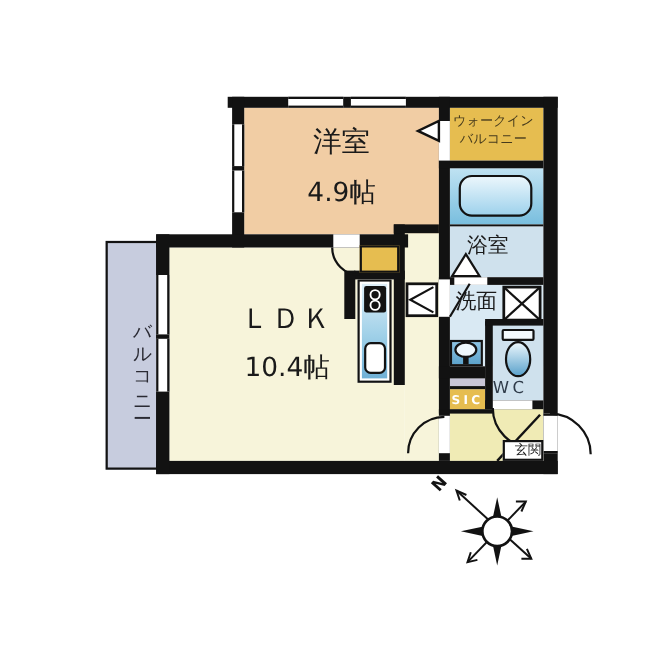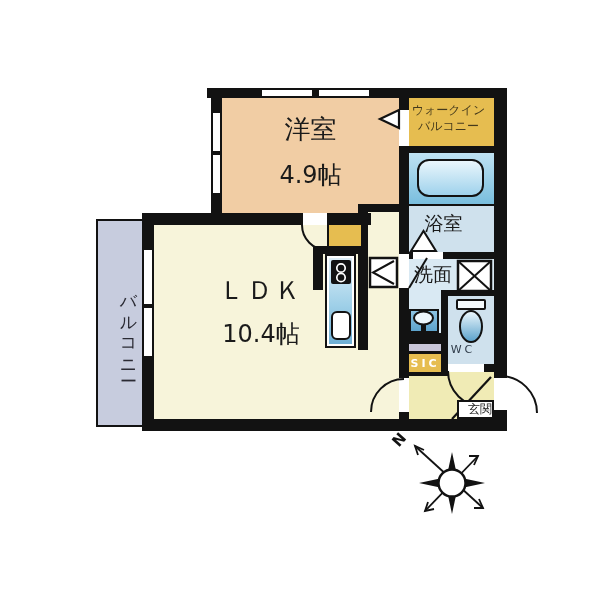--- a/index.html
+++ b/index.html
@@ -152,21 +152,21 @@
 
   <div class="label" style="left:409px;top:103px;width:79px;color:#453a1c;">
     <div style="font-size:12px;">ウォークイン</div>
     <div style="font-size:12px;margin-top:2px;">バルコニー</div>
   </div>
 
   <div class="label" style="left:409px;top:212px;width:69px;font-size:19px;">浴室</div>
 
   <div class="label" style="left:407px;top:263px;width:52px;font-size:19px;">洗面</div>
 
-  <div class="label" style="left:448px;top:343px;width:30px;font-size:11px;letter-spacing:3px;color:#2f3b49;">WC</div>
+  <div class="label" style="left:448px;top:343px;width:30px;font-size:15px;letter-spacing:3px;color:#2f3b49;">WC</div>
 
   <div class="label" style="left:409px;top:357px;width:32px;font-size:11px;font-weight:bold;letter-spacing:3px;color:#ffffff;">SIC</div>
 
   <div class="label" style="left:457px;top:400px;width:37px;height:19px;background:#ffffff;border:2px solid #121212;box-sizing:border-box;z-index:7;">
     <div style="font-size:12px;line-height:15px;text-align:right;">玄関</div>
   </div>
 
   <div class="label balcony-text" style="left:101px;top:243px;width:38px;height:170px;font-size:17px;color:#2a2a33;">バルコニー</div>
 
 </div>

